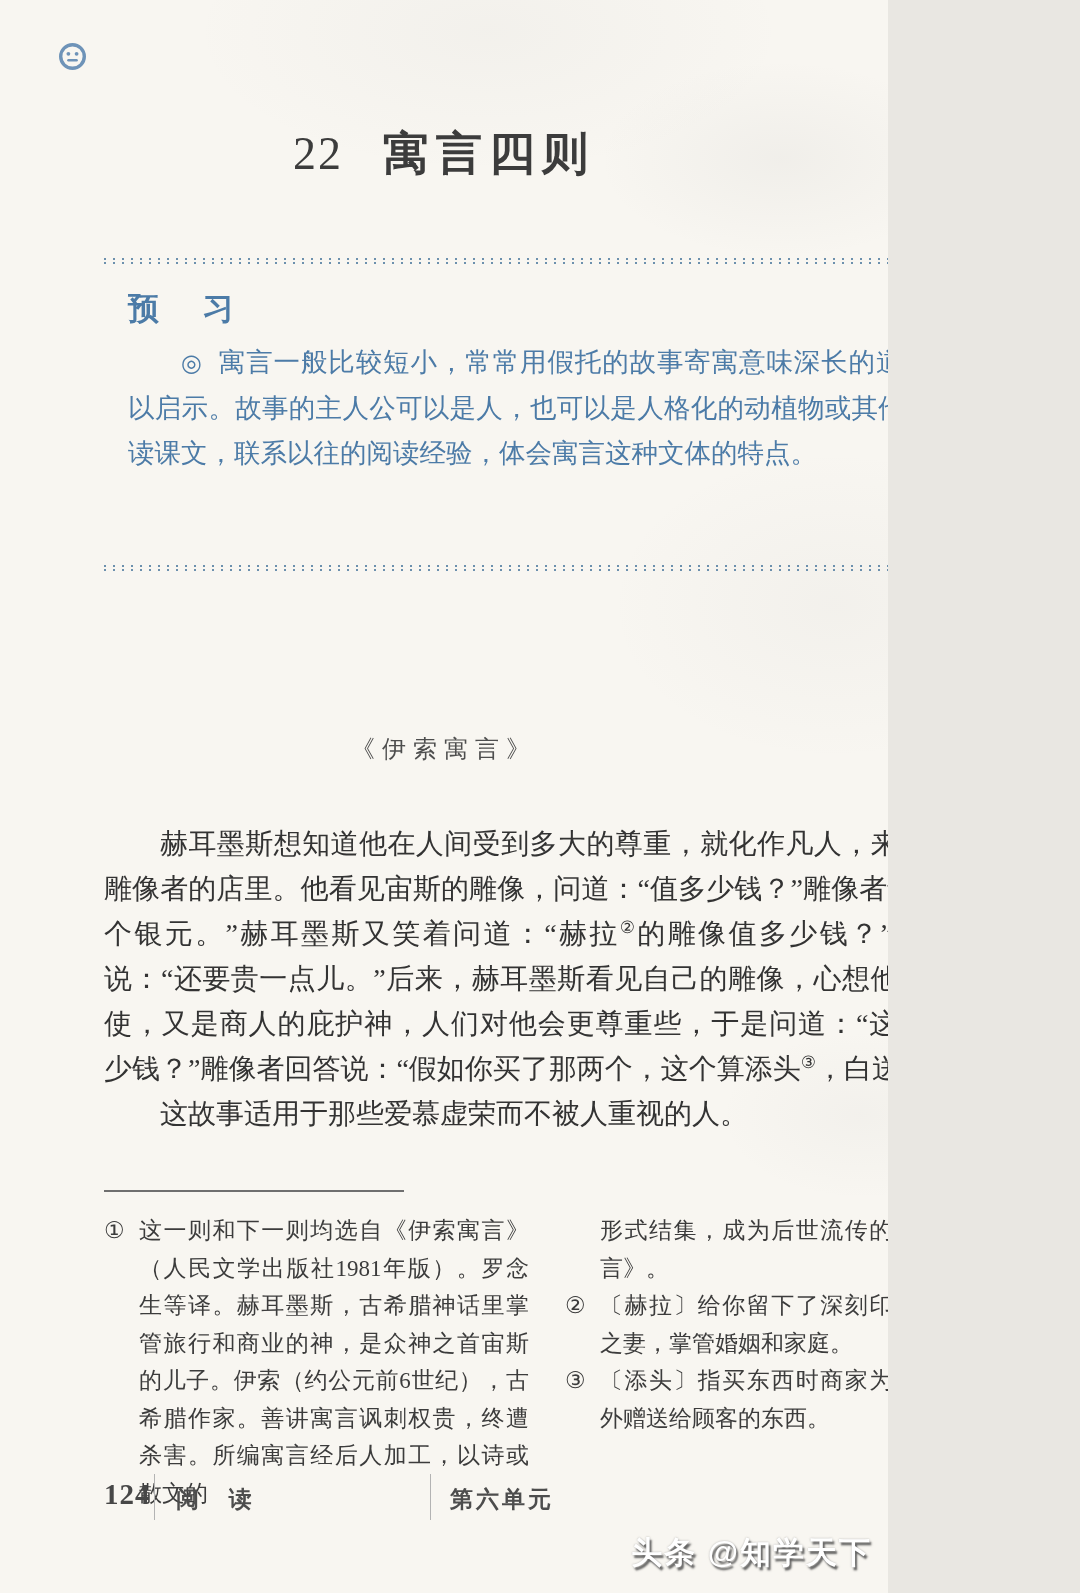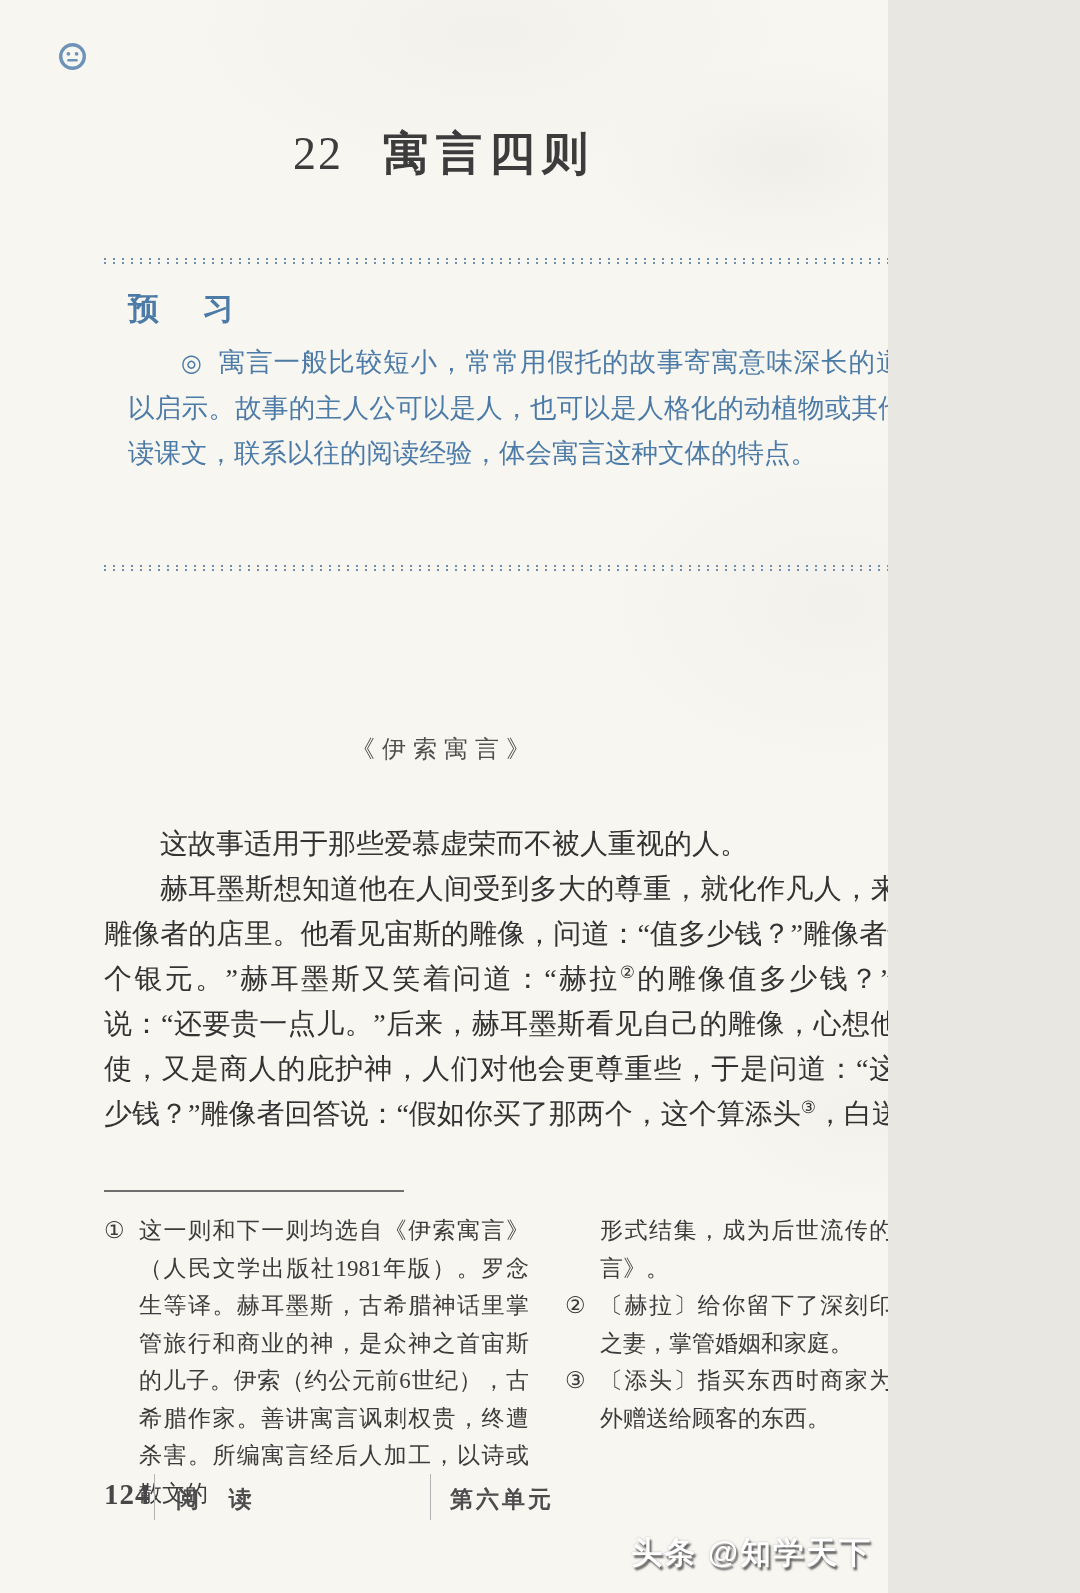--- a/index.html
+++ b/index.html
@@ -111,22 +111,22 @@
   <section class="preview">
     <h2>预  习</h2>
     <p><span class="marker">◎</span><span>寓言一般比较短小，常常用假托的故事寄寓意味深长的道理，给人以启示。故事的主人公可以是人，也可以是人格化的动植物或其他事物。阅读课文，联系以往的阅读经验，体会寓言这种文体的特点。</span></p>
   </section>
 
   <div class="dotted-rule rule-bottom"></div>
 
   <div class="story-source">《伊索寓言》</div>
 
   <div class="story-body">
+    <p>赫耳墨斯想知道他在人间受到多大的尊重，就化作凡人，来到一个雕像者的店里。他看见宙斯的雕像，问道：“值多少钱？”雕像者说：“一个银元。”赫耳墨斯又笑着问道：“赫拉<sup>②</sup>的雕像值多少钱？”雕像者说：“还要贵一点儿。”后来，赫耳墨斯看见自己的雕像，心想他身为神使，又是商人的庇护神，人们对他会更尊重些，于是问道：“这个值多少钱？”雕像者回答说：“假如你买了那两个，这个算添头<sup>③</sup>，白送。”</p>
     <p>这故事适用于那些爱慕虚荣而不被人重视的人。</p>
-    <p>赫耳墨斯想知道他在人间受到多大的尊重，就化作凡人，来到一个雕像者的店里。他看见宙斯的雕像，问道：“值多少钱？”雕像者说：“一个银元。”赫耳墨斯又笑着问道：“赫拉<sup>②</sup>的雕像值多少钱？”雕像者说：“还要贵一点儿。”后来，赫耳墨斯看见自己的雕像，心想他身为神使，又是商人的庇护神，人们对他会更尊重些，于是问道：“这个值多少钱？”雕像者回答说：“假如你买了那两个，这个算添头<sup>③</sup>，白送。”</p>
   </div>
 
   <div class="footnote-rule"></div>
   <div class="footnotes">
     <div class="col">
       <p class="footnote">
         <span class="marker">①</span><span>这一则和下一则均选自《伊索寓言》（人民文学出版社1981年版）。罗念生等译。赫耳墨斯，古希腊神话里掌管旅行和商业的神，是众神之首宙斯的儿子。伊索（约公元前6世纪），古希腊作家。善讲寓言讽刺权贵，终遭杀害。所编寓言经后人加工，以诗或散文的</span>
       </p>
     </div>
     <div class="col">

